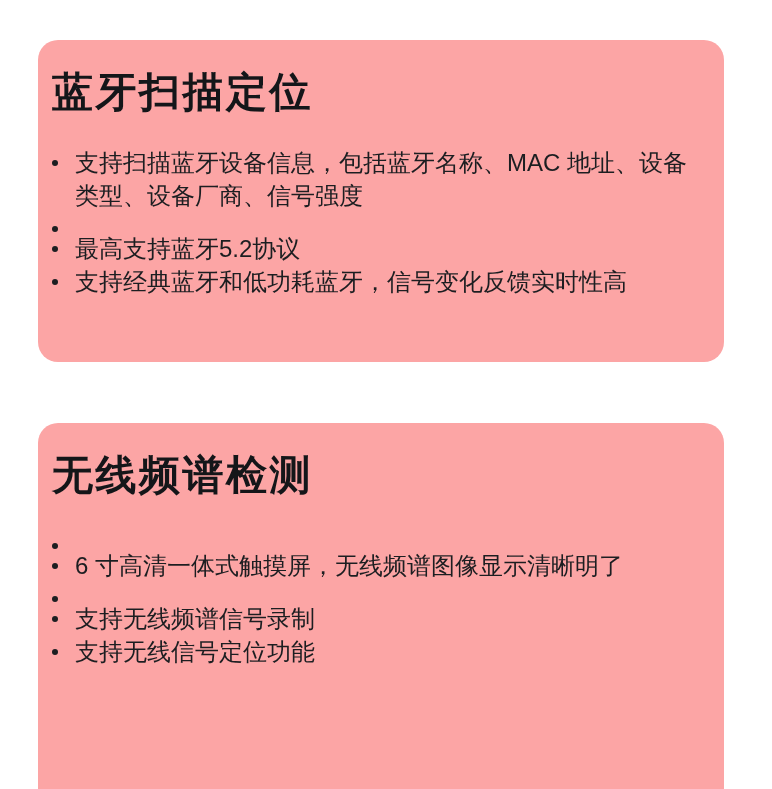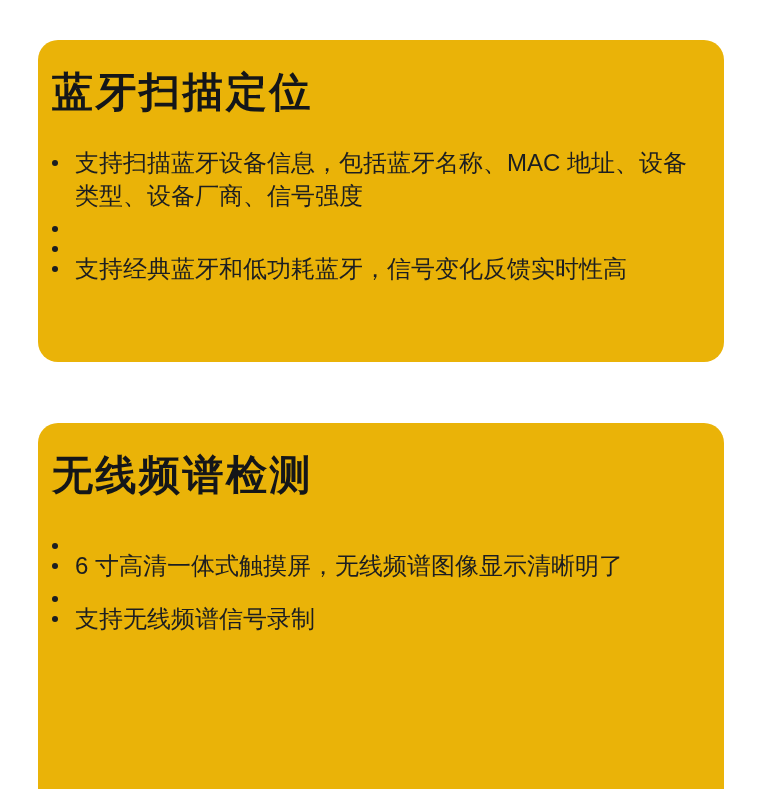--- a/index.html
+++ b/index.html
@@ -11,21 +11,21 @@
     height: 789px;
     background: #ffffff;
     position: relative;
     font-family: "Liberation Sans", "DejaVu Sans", sans-serif;
     overflow: hidden;
   }
   .card {
     position: absolute;
     left: 38px;
     width: 686px;
-    background: #eab308;
+    background: #fca5a5;
     border-radius: 20px;
     box-sizing: border-box;
     padding: 0 18px 0 14px;
   }
   .card-bluetooth {
     top: 40px;
     height: 322px;
   }
   .card-spectrum {
     top: 423px;
@@ -72,20 +72,21 @@
   <ul class="bullet-list">
     <li class="bullet-item">
       <span class="bullet-dot"></span>
       <span class="bullet-text">支持扫描蓝牙设备信息，包括蓝牙名称、MAC 地址、设备类型、设备厂商、信号强度</span>
     </li>
     <li class="bullet-item">
       <span class="bullet-dot"></span>
     </li>
     <li class="bullet-item">
       <span class="bullet-dot"></span>
+      <span class="bullet-text">最高支持蓝牙5.2协议</span>
     </li>
     <li class="bullet-item">
       <span class="bullet-dot"></span>
       <span class="bullet-text">支持经典蓝牙和低功耗蓝牙，信号变化反馈实时性高</span>
     </li>
   </ul>
 </section>
 
 <section class="card card-spectrum">
   <h1 class="card-title">无线频谱检测</h1>
@@ -97,14 +98,18 @@
       <span class="bullet-dot"></span>
       <span class="bullet-text">6 寸高清一体式触摸屏，无线频谱图像显示清晰明了</span>
     </li>
     <li class="bullet-item">
       <span class="bullet-dot"></span>
     </li>
     <li class="bullet-item">
       <span class="bullet-dot"></span>
       <span class="bullet-text">支持无线频谱信号录制</span>
     </li>
+    <li class="bullet-item">
+      <span class="bullet-dot"></span>
+      <span class="bullet-text">支持无线信号定位功能</span>
+    </li>
   </ul>
 </section>
 
 </body></html>

